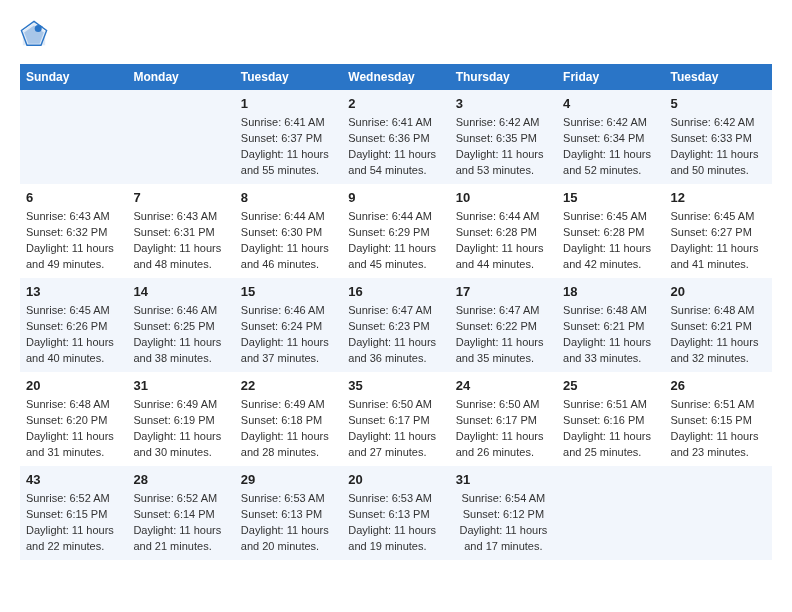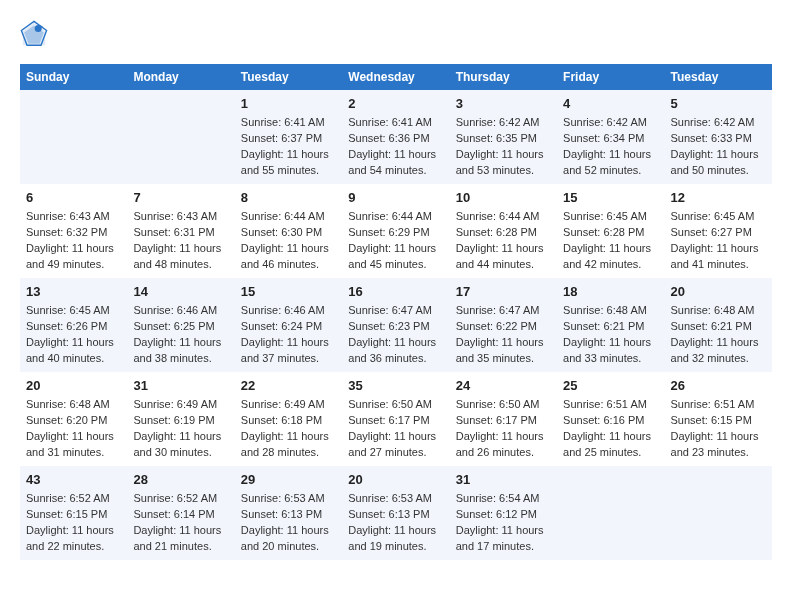--- a/index.html
+++ b/index.html
@@ -338,21 +338,21 @@
         </td>
         <td>
           <span class="day-number">20</span>
           <div class="day-info" style="white-space: pre-line;">Sunrise: 6:53 AM
 Sunset: 6:13 PM
 Daylight: 11 hours
 and 19 minutes.</div>
         </td>
         <td>
           <span class="day-number">31</span>
-          <div class="day-info" style="white-space: pre-line;">Sunrise: 6:54 AM
+          <div class="day-info" style="white-space: pre-line; text-align: center;">Sunrise: 6:54 AM
 Sunset: 6:12 PM
 Daylight: 11 hours
 and 17 minutes.</div>
         </td>
         <td>&nbsp;</td>
         <td>&nbsp;</td>
       </tr>
     </tbody>
 </table>
 

